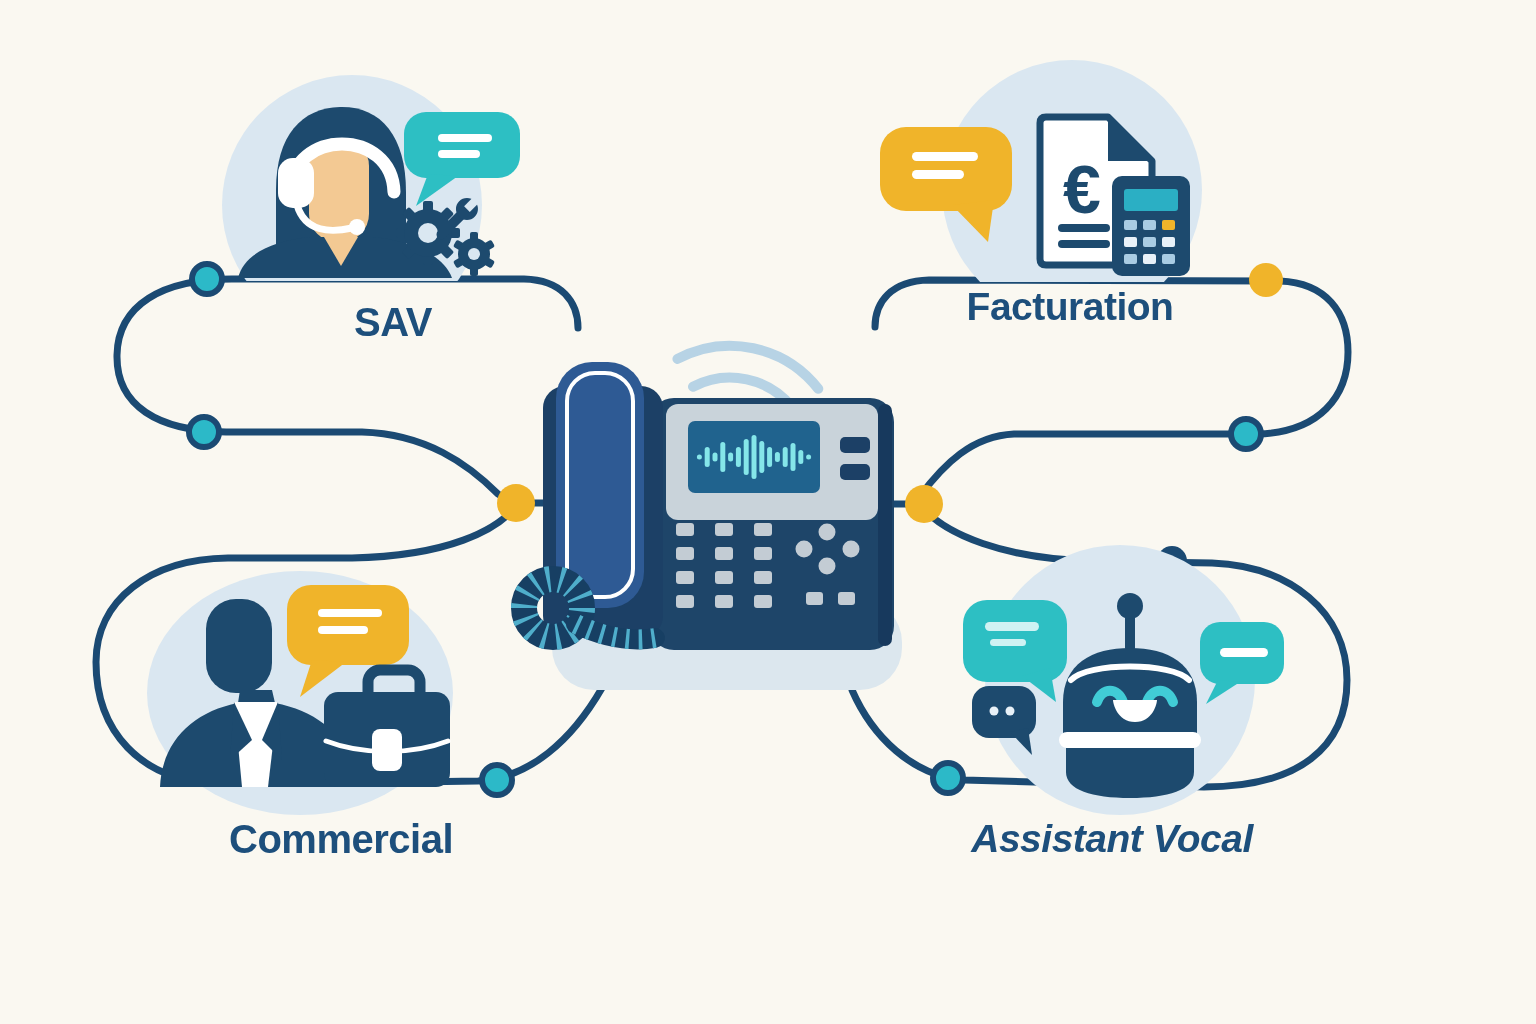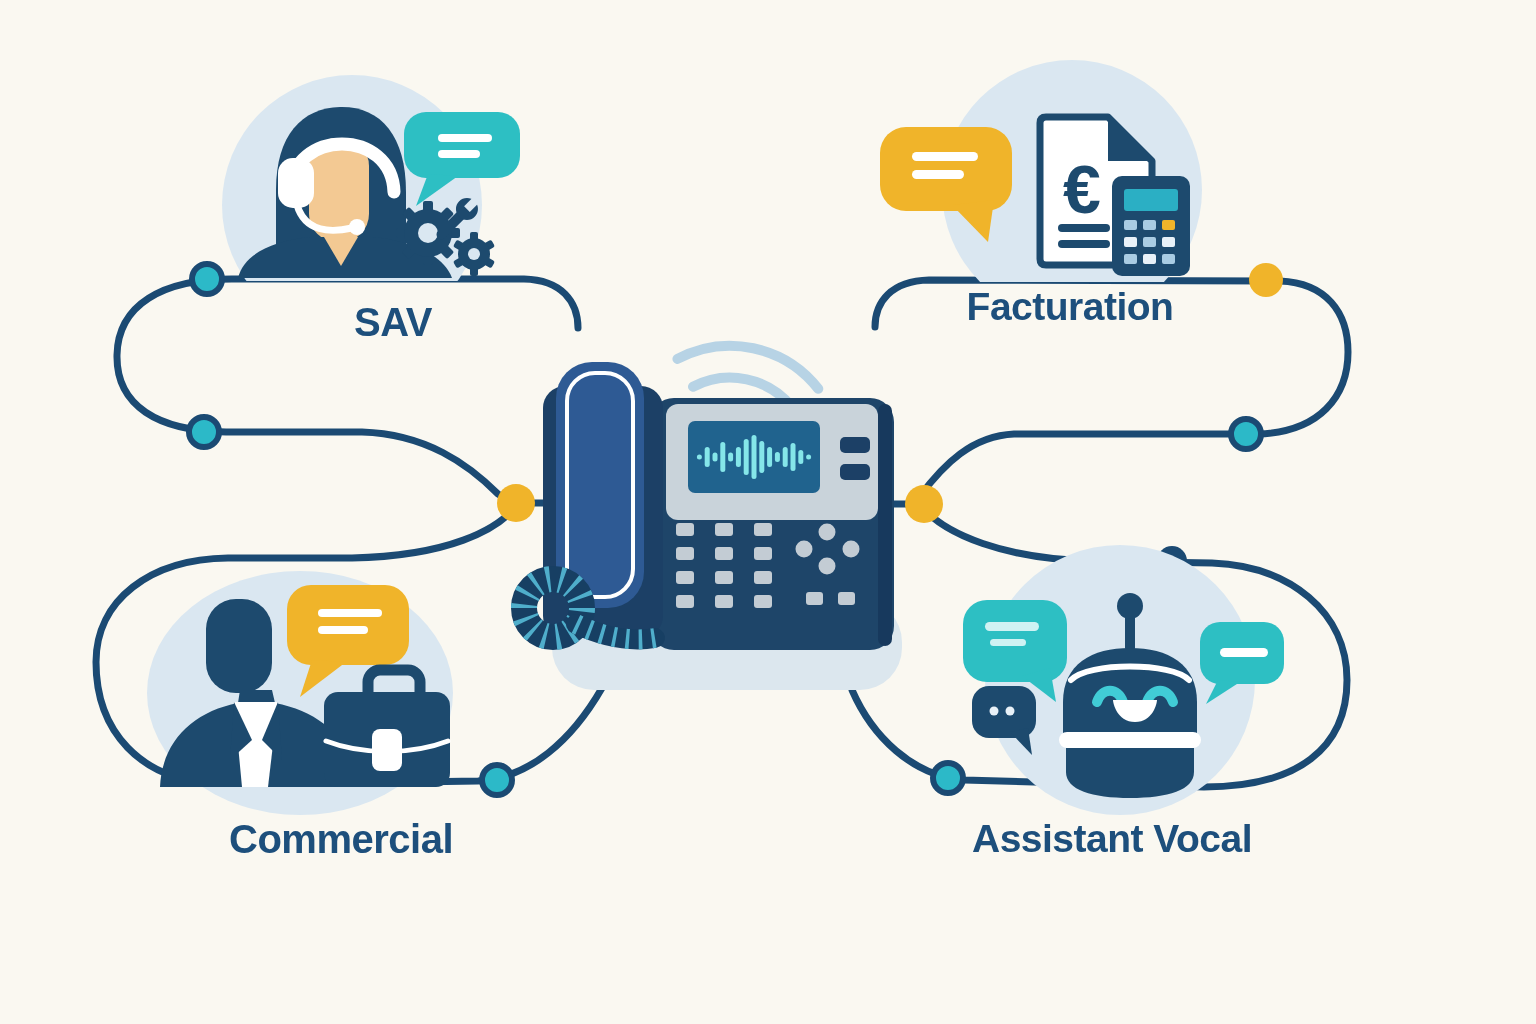--- a/index.html
+++ b/index.html
@@ -16,21 +16,21 @@
     transform:translateX(-50%);
     font-weight:bold;
     font-size:40px;
     letter-spacing:-0.5px;
     color:#1D4F7C;
     white-space:nowrap;
   }
   #label-sav{left:345px;top:300px;margin-left:48px;}
   #label-facturation{left:1070px;top:285px;font-size:39px;}
   #label-commercial{left:325px;top:817px;margin-left:16px;}
-  #label-assistant{left:1112px;top:817px;font-size:39px;}
+  #label-assistant{left:1112px;top:817px;font-size:39px;font-style:italic;}
 </style>
 </head>
 <body>
 
 <div class="stage">
 
 <svg width="1536" height="1024" viewBox="0 0 1536 1024">
   <defs>
     <clipPath id="clipTL">
           <rect x="0" y="0" width="620" height="281"></rect>

